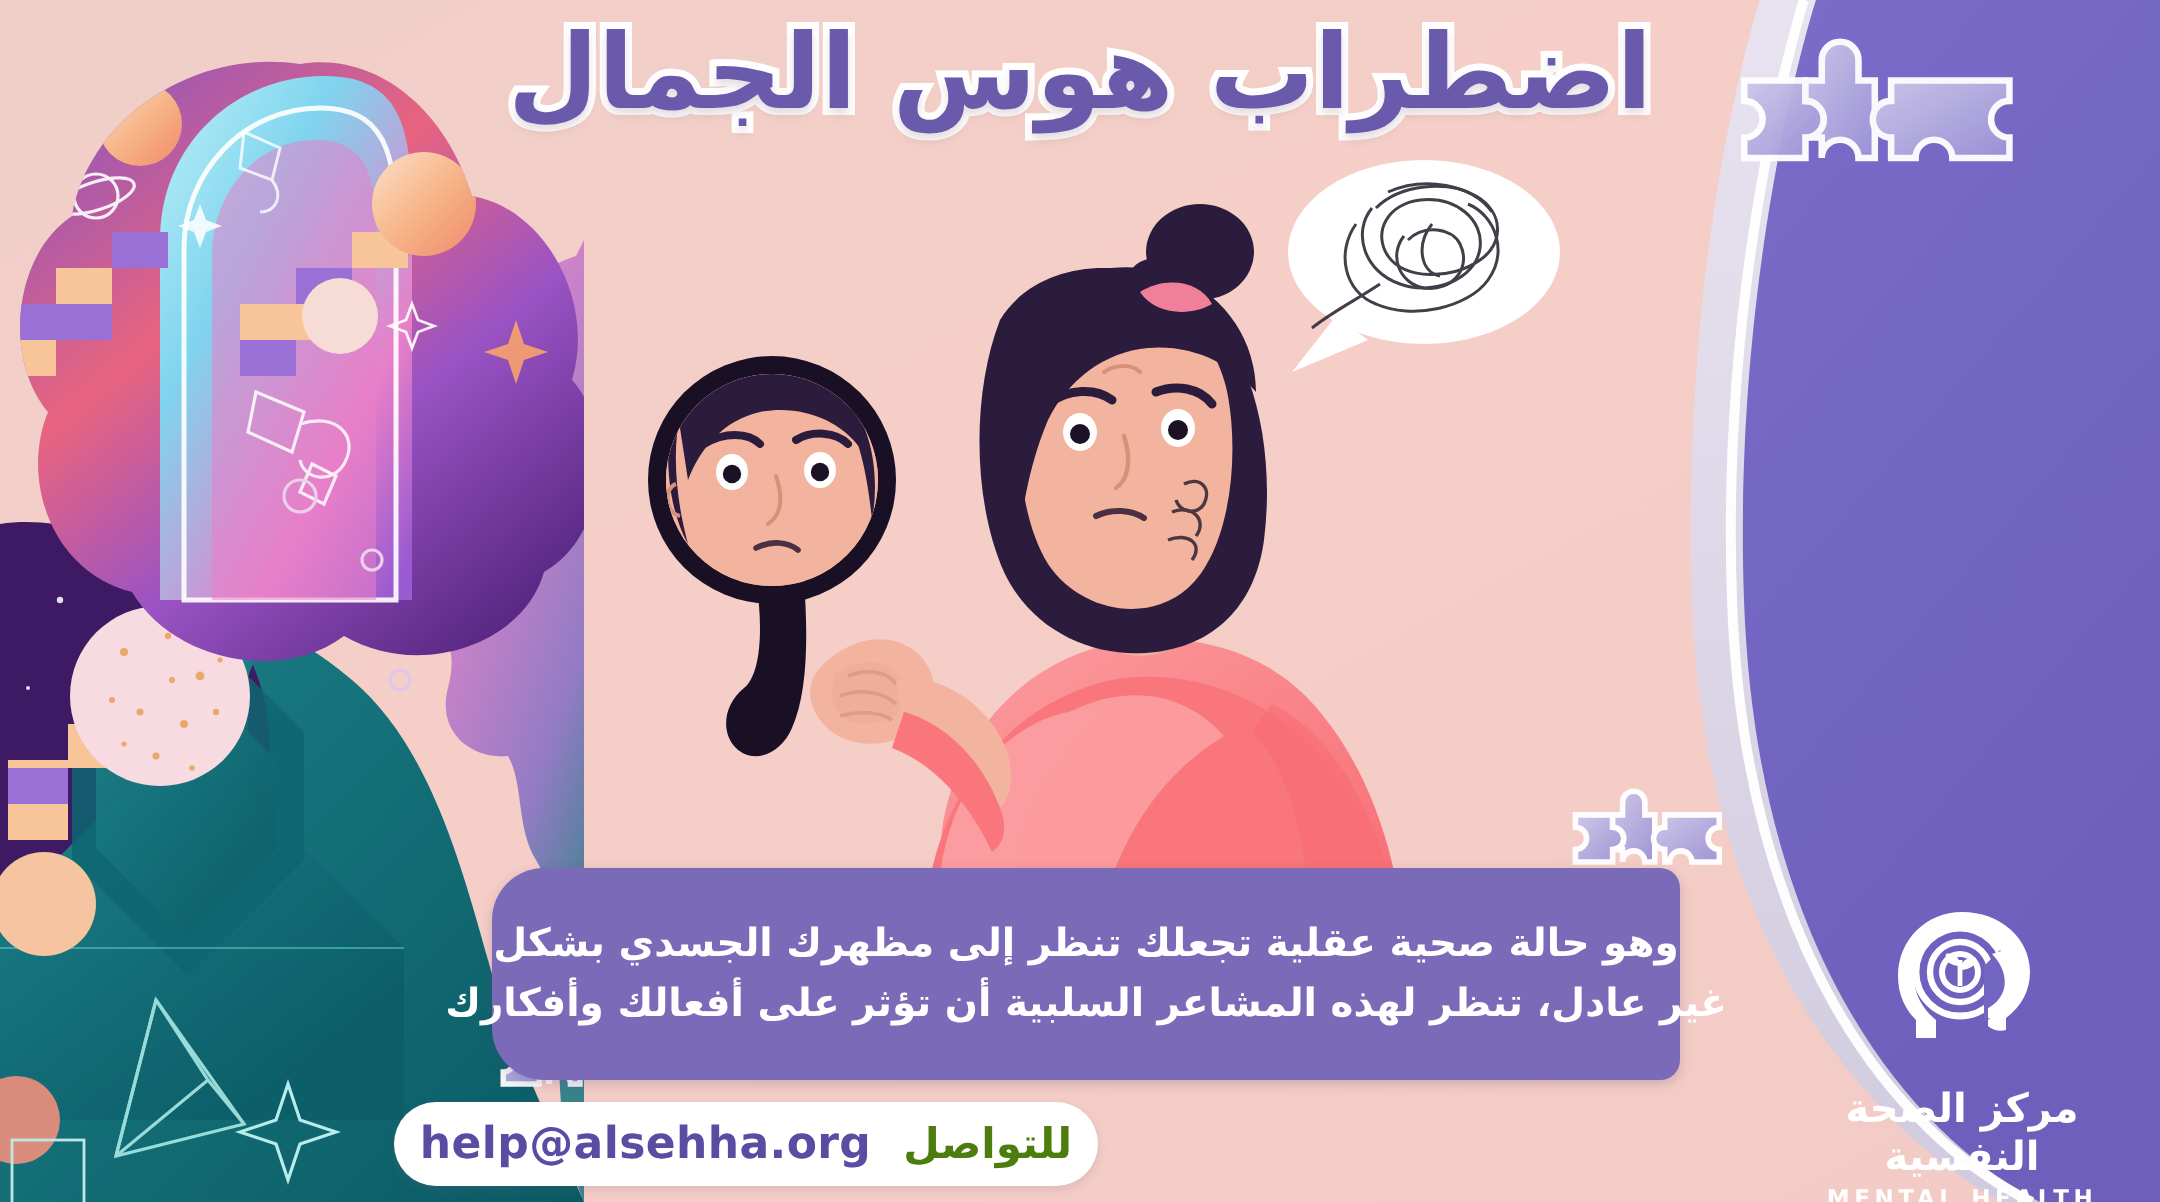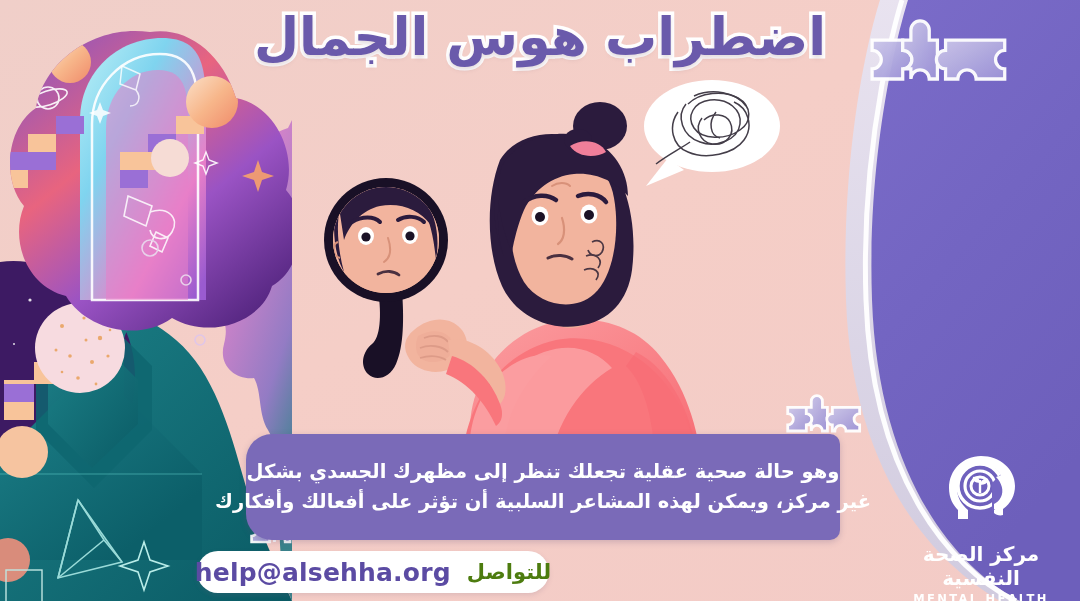--- a/index.html
+++ b/index.html
@@ -50,21 +50,21 @@
     position:absolute;left:197px;top:551px;width:352px;height:42px;
     background:#ffffff;border-radius:21px;
     display:flex;align-items:center;justify-content:center;gap:16px;
     direction:rtl;z-index:45;
     box-shadow:0 2px 5px rgba(120,100,130,.18);
   }
   .pill .contact{
     font-size:21px;font-weight:bold;color:#4d7c0f;
   }
   .pill .email{
-    font-size:25px;font-weight:bold;color:#5b4ba3;letter-spacing:.2px;
+    font-size:22px;font-weight:bold;color:#5b4ba3;letter-spacing:.2px;
     direction:ltr;
   }
 
   
   .logo{
     position:absolute;left:893px;top:452px;width:176px;height:124px;
     z-index:46;text-align:center;color:#fff;
   }
   .logo .mark{height:72px;display:flex;align-items:center;justify-content:center;}
   .logo .ar{
@@ -454,21 +454,21 @@
     </g>
   </svg>
 
   <div class="title">
     <span>اضطراب هوس الجمال</span>
   </div>
 
   <div class="banner">
     <div class="banner-text">
       <div>وهو حالة صحية عقلية تجعلك تنظر إلى مظهرك الجسدي بشكل</div>
-      <div>غير مركز، ويمكن لهذه المشاعر السلبية أن تؤثر على أفعالك وأفكارك</div>
+      <div>غير عادل، تنظر لهذه المشاعر السلبية أن تؤثر على أفعالك وأفكارك</div>
     </div>
   </div>
 
   <div class="pill">
     <span class="contact">للتواصل</span>
     <span class="email">help@alsehha.org</span>
   </div>
 
   <div class="logo">
     <div class="mark">

